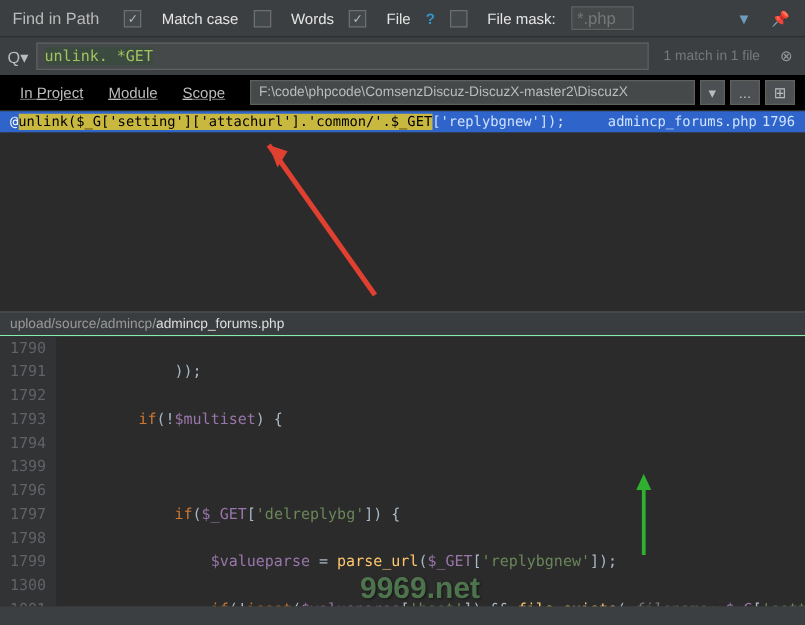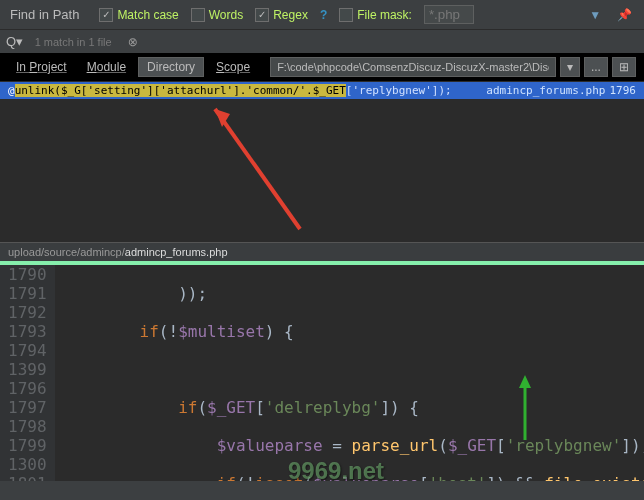--- a/index.html
+++ b/index.html
@@ -1,19 +1,19 @@
 <!DOCTYPE html>
 <html><head>
 <meta charset="utf-8">
 <style>
 * { margin: 0; padding: 0; box-sizing: border-box; }
 body { font-family: 'Segoe UI', sans-serif; font-size: 12px; background: #3c3f41; color: #bbb; width: 644px; height: 500px; overflow: hidden; }
 .header { background: #3c3f41; padding: 5px 10px; display: flex; align-items: center; gap: 12px; border-bottom: 1px solid #2b2b2b; }
 .title { color: #bbb; font-size: 13px; margin-right: 8px; }
-.chk { display: flex; align-items: center; gap: 4px; color: #bef264; }
+.chk { display: flex; align-items: center; gap: 16px; color: #e5e5e5; }
 .chk-box { width: 14px; height: 14px; border: 1px solid #6e6e6e; background: #43494a; display: inline-flex; align-items: center; justify-content: center; font-size: 10px; color: #bbb; }
 .chk-box.checked::before { content: '✓'; }
 .help-icon { color: #3592c4; font-weight: bold; cursor: pointer; }
 .file-mask-input { background: #45494a; border: 1px solid #5e6060; color: #777; padding: 1px 4px; width: 50px; }
 .spacer { flex: 1; }
 .tool-icon { color: #6e9cbe; cursor: pointer; padding: 2px; }
 .search-row { display: flex; align-items: center; padding: 4px 6px; gap: 6px; background: #3c3f41; }
 .search-icon-q { color: #bbb; font-size: 13px; }
 .search-input { flex: 1; background: #45494a; border: 1px solid #5e6060; padding: 3px 6px; font-family: monospace; font-size: 12px; }
 .search-input .search-text { color: #a5c261; background: rgba(40,80,40,0.3); }
@@ -26,23 +26,23 @@
 .path-input { flex: 1; background: #45494a; border: 1px solid #5e6060; color: #bbb; padding: 3px 6px; margin-left: 8px; font-size: 11px; }
 .path-btn { background: #4c5052; border: 1px solid #5e6060; color: #bbb; padding: 2px 6px; cursor: pointer; }
 .result-row { background: #2f65ca; color: #fff; padding: 2px 8px; display: flex; align-items: center; font-family: monospace; font-size: 11px; }
 .result-hl { background: #c9b83f; color: #000; }
 .result-at { color: #fff; }
 .result-rest { color: #d0e0ff; }
 .result-file { margin-left: auto; color: #cfe3ff; }
 .result-line { color: #cfe3ff; margin-left: 4px; }
 .preview-area { background: #2b2b2b; height: 143px; position: relative; }
 .arrow { position: absolute; pointer-events: none; }
-.file-path-bar { background: #3a3d3f; padding: 3px 8px; color: #999; font-size: 11px; border-top: 1px solid #555; border-bottom: 4px solid #86efac; }
+.file-path-bar { background: #3a3d3f; padding: 3px 8px; color: #999; font-size: 11px; border-top: 1px solid #555; border-bottom: 1px solid #86efac; }
 .file-path-bar .fname { color: #ddd; }
-.code-area { background: #2b2b2b; font-family: Consolas, monospace; font-size: 16px; line-height: 19px; display: flex; height: 216px; overflow: hidden; }
+.code-area { background: #2b2b2b; font-family: Consolas, monospace; font-size: 12px; line-height: 19px; display: flex; height: 216px; overflow: hidden; }
 .gutter { background: #313335; color: #606366; text-align: right; padding: 0 8px; user-select: none; }
 .code { padding: 0 8px; white-space: pre; color: #a9b7c6; flex: 1; position: relative; }
 .kw { color: #cc7832; }
 .str { color: #6a8759; }
 .id { color: #9876aa; }
 .fn { color: #ffc66d; }
 .param-hint { color: #787878; font-style: italic; }
 .watermark { position: absolute; bottom: 15px; left: 288px; color: rgba(120,190,120,0.55); font-size: 24px; font-weight: bold; pointer-events: none; text-shadow: 1px 1px 2px rgba(0,0,0,0.5); }
 </style>
 </head>
@@ -53,43 +53,43 @@
   <label class="chk">
     <span class="chk-box checked"></span>
     <span>Match case</span>
   </label>
   <label class="chk">
     <span class="chk-box"></span>
     <span>Words</span>
   </label>
   <label class="chk">
     <span class="chk-box checked"></span>
-    <span>Regex</span>
+    <span>File</span>
   </label>
   <span class="help-icon">?</span>
   <label class="chk">
     <span class="chk-box"></span>
     <span>File mask:</span>
   </label>
   <input class="file-mask-input" value="*.php" style="">
   <span class="spacer"></span>
   <span class="tool-icon">▼</span>
   <span class="tool-icon">📌</span>
 </div>
 
 <div class="search-row">
   <span class="search-icon-q">Q▾</span>
+  <div class="search-input"><span class="search-text">unlink. *GET</span></div>
   <span class="match-info">1 match in 1 file</span>
   <span class="close-x">⊗</span>
 </div>
 
 <div class="scope-row">
   <span class="scope-tab">In <span class="ul">P</span>roject</span>
   <span class="scope-tab"><span class="ul">M</span>odule</span>
-  <span class="scope-tab active">Directory</span>
   <span class="scope-tab"><span class="ul">S</span>cope</span>
   <input class="path-input" value="F:\code\phpcode\ComsenzDiscuz-DiscuzX-master2\DiscuzX" style="">
   <span class="path-btn">▾</span>
   <span class="path-btn">...</span>
   <span class="path-btn">⊞</span>
 </div>
 
 <div class="result-row">
   <span class="result-at">@</span>
     <span class="result-hl">unlink($_G['setting']['attachurl'].'common/'.$_GET</span>

